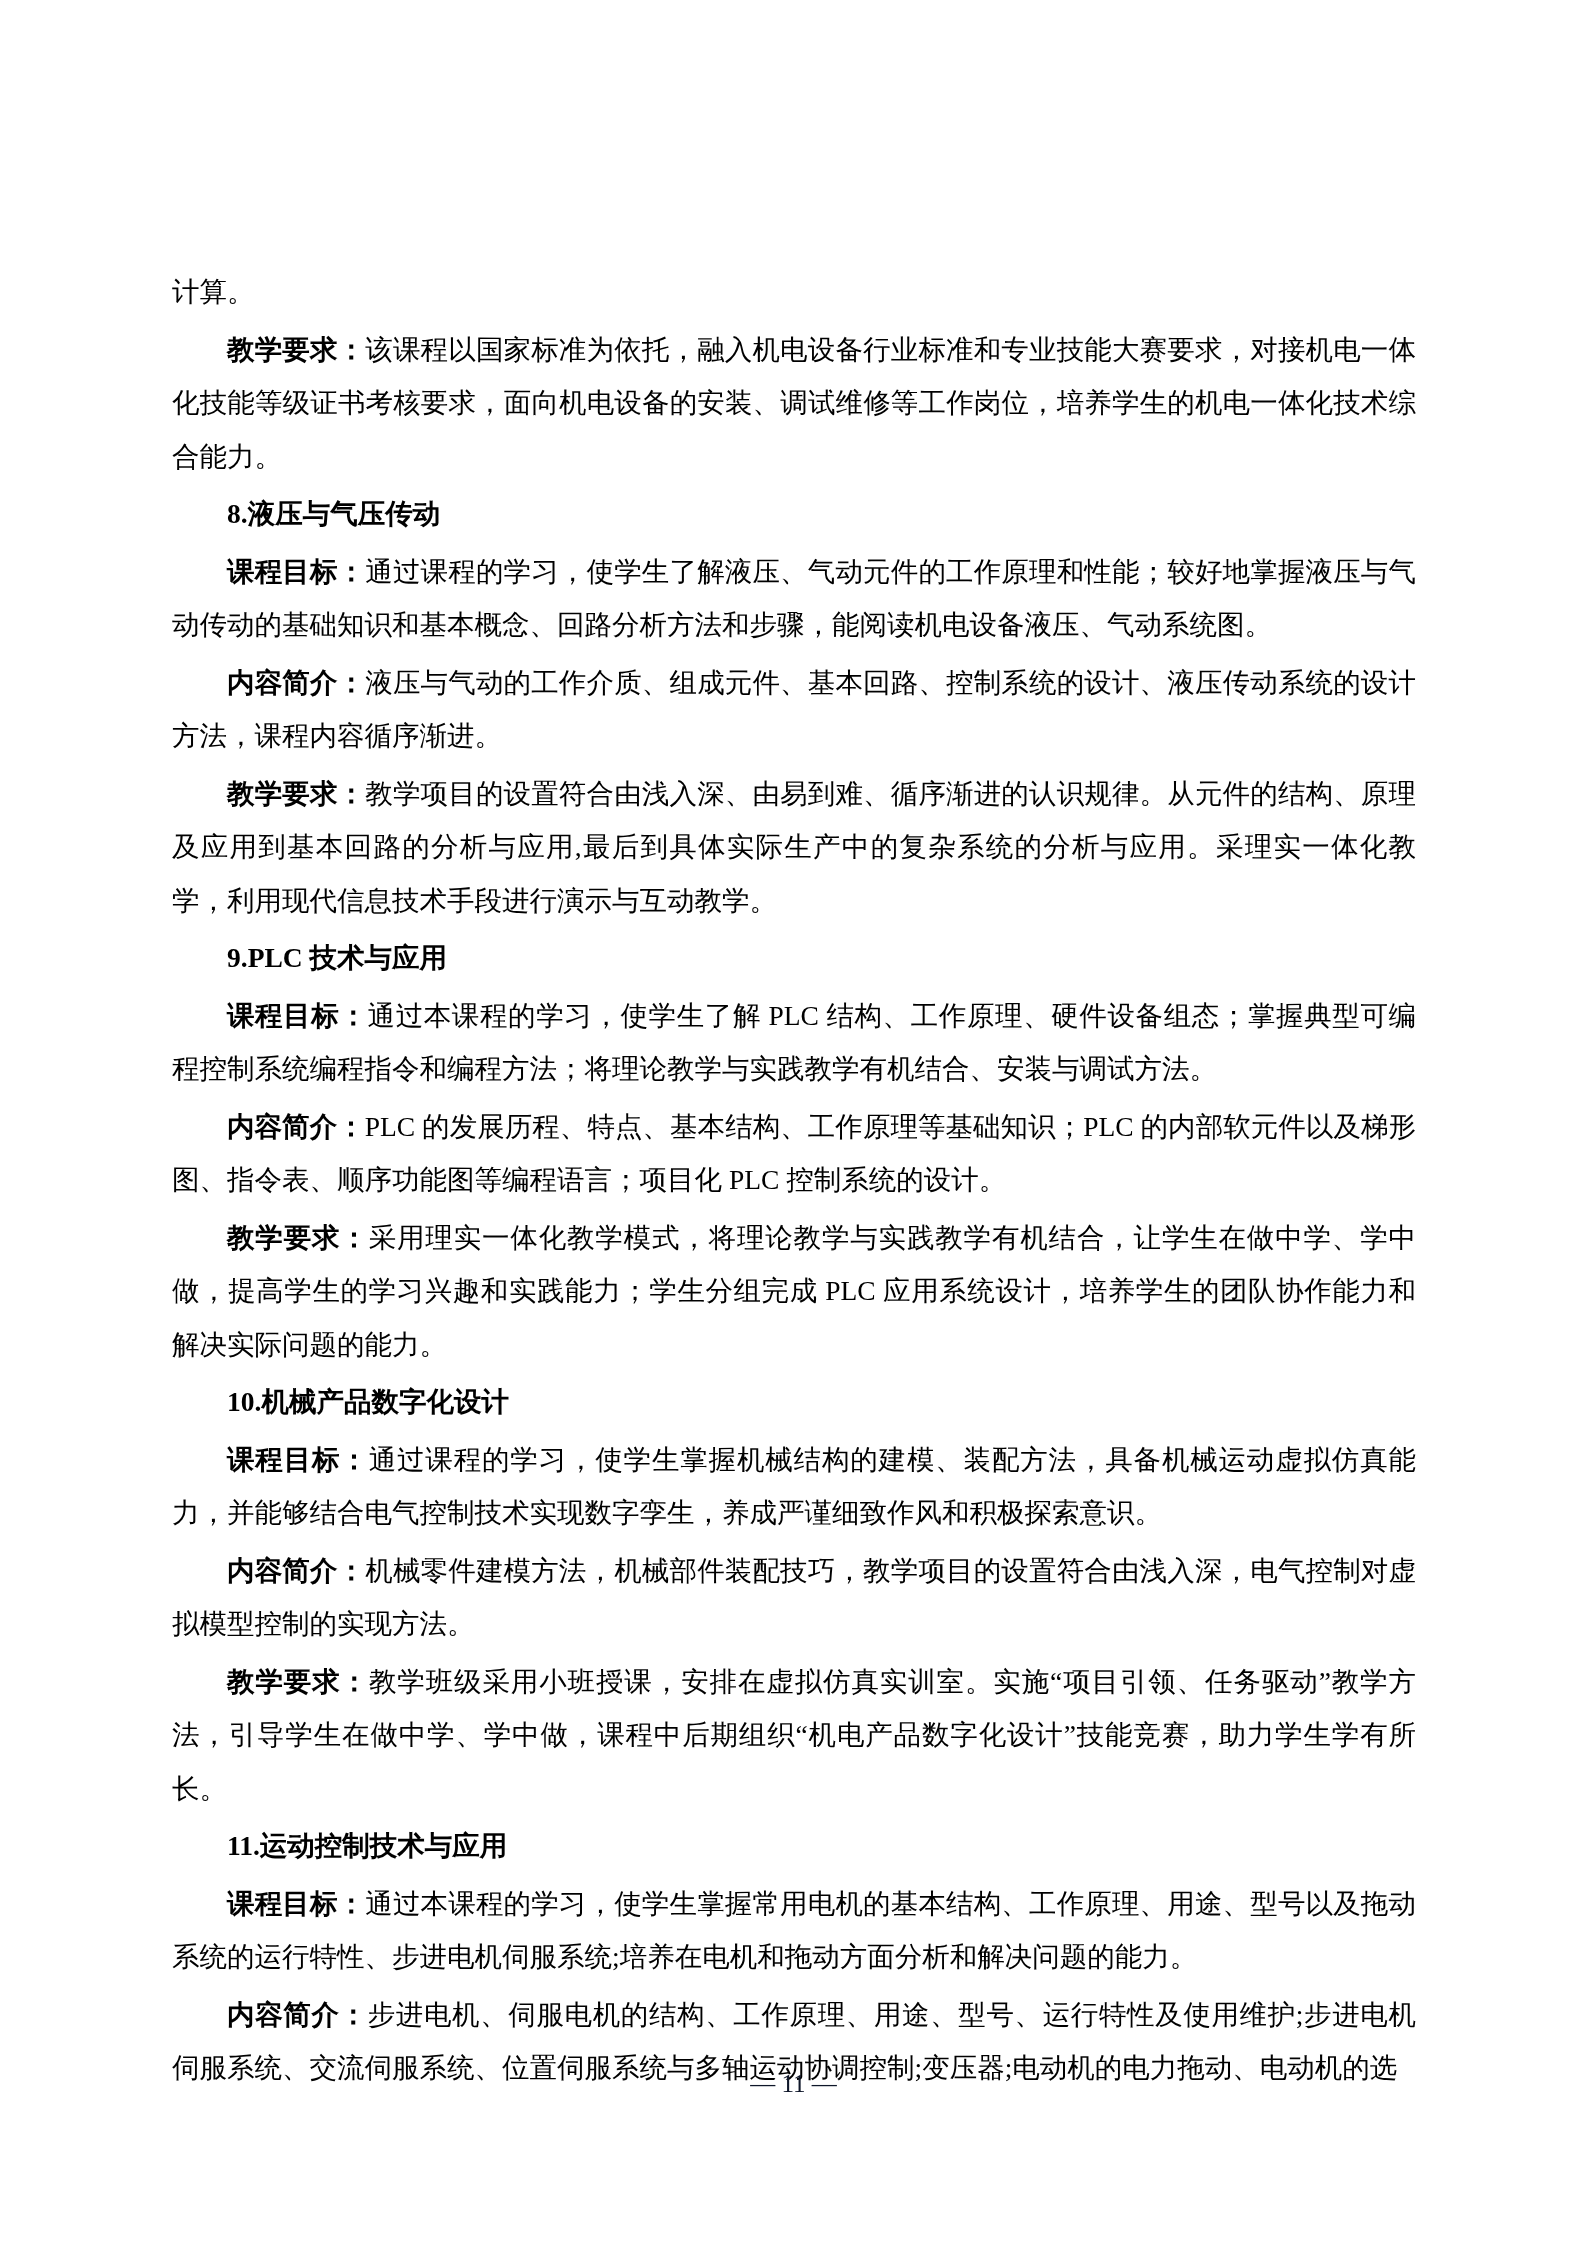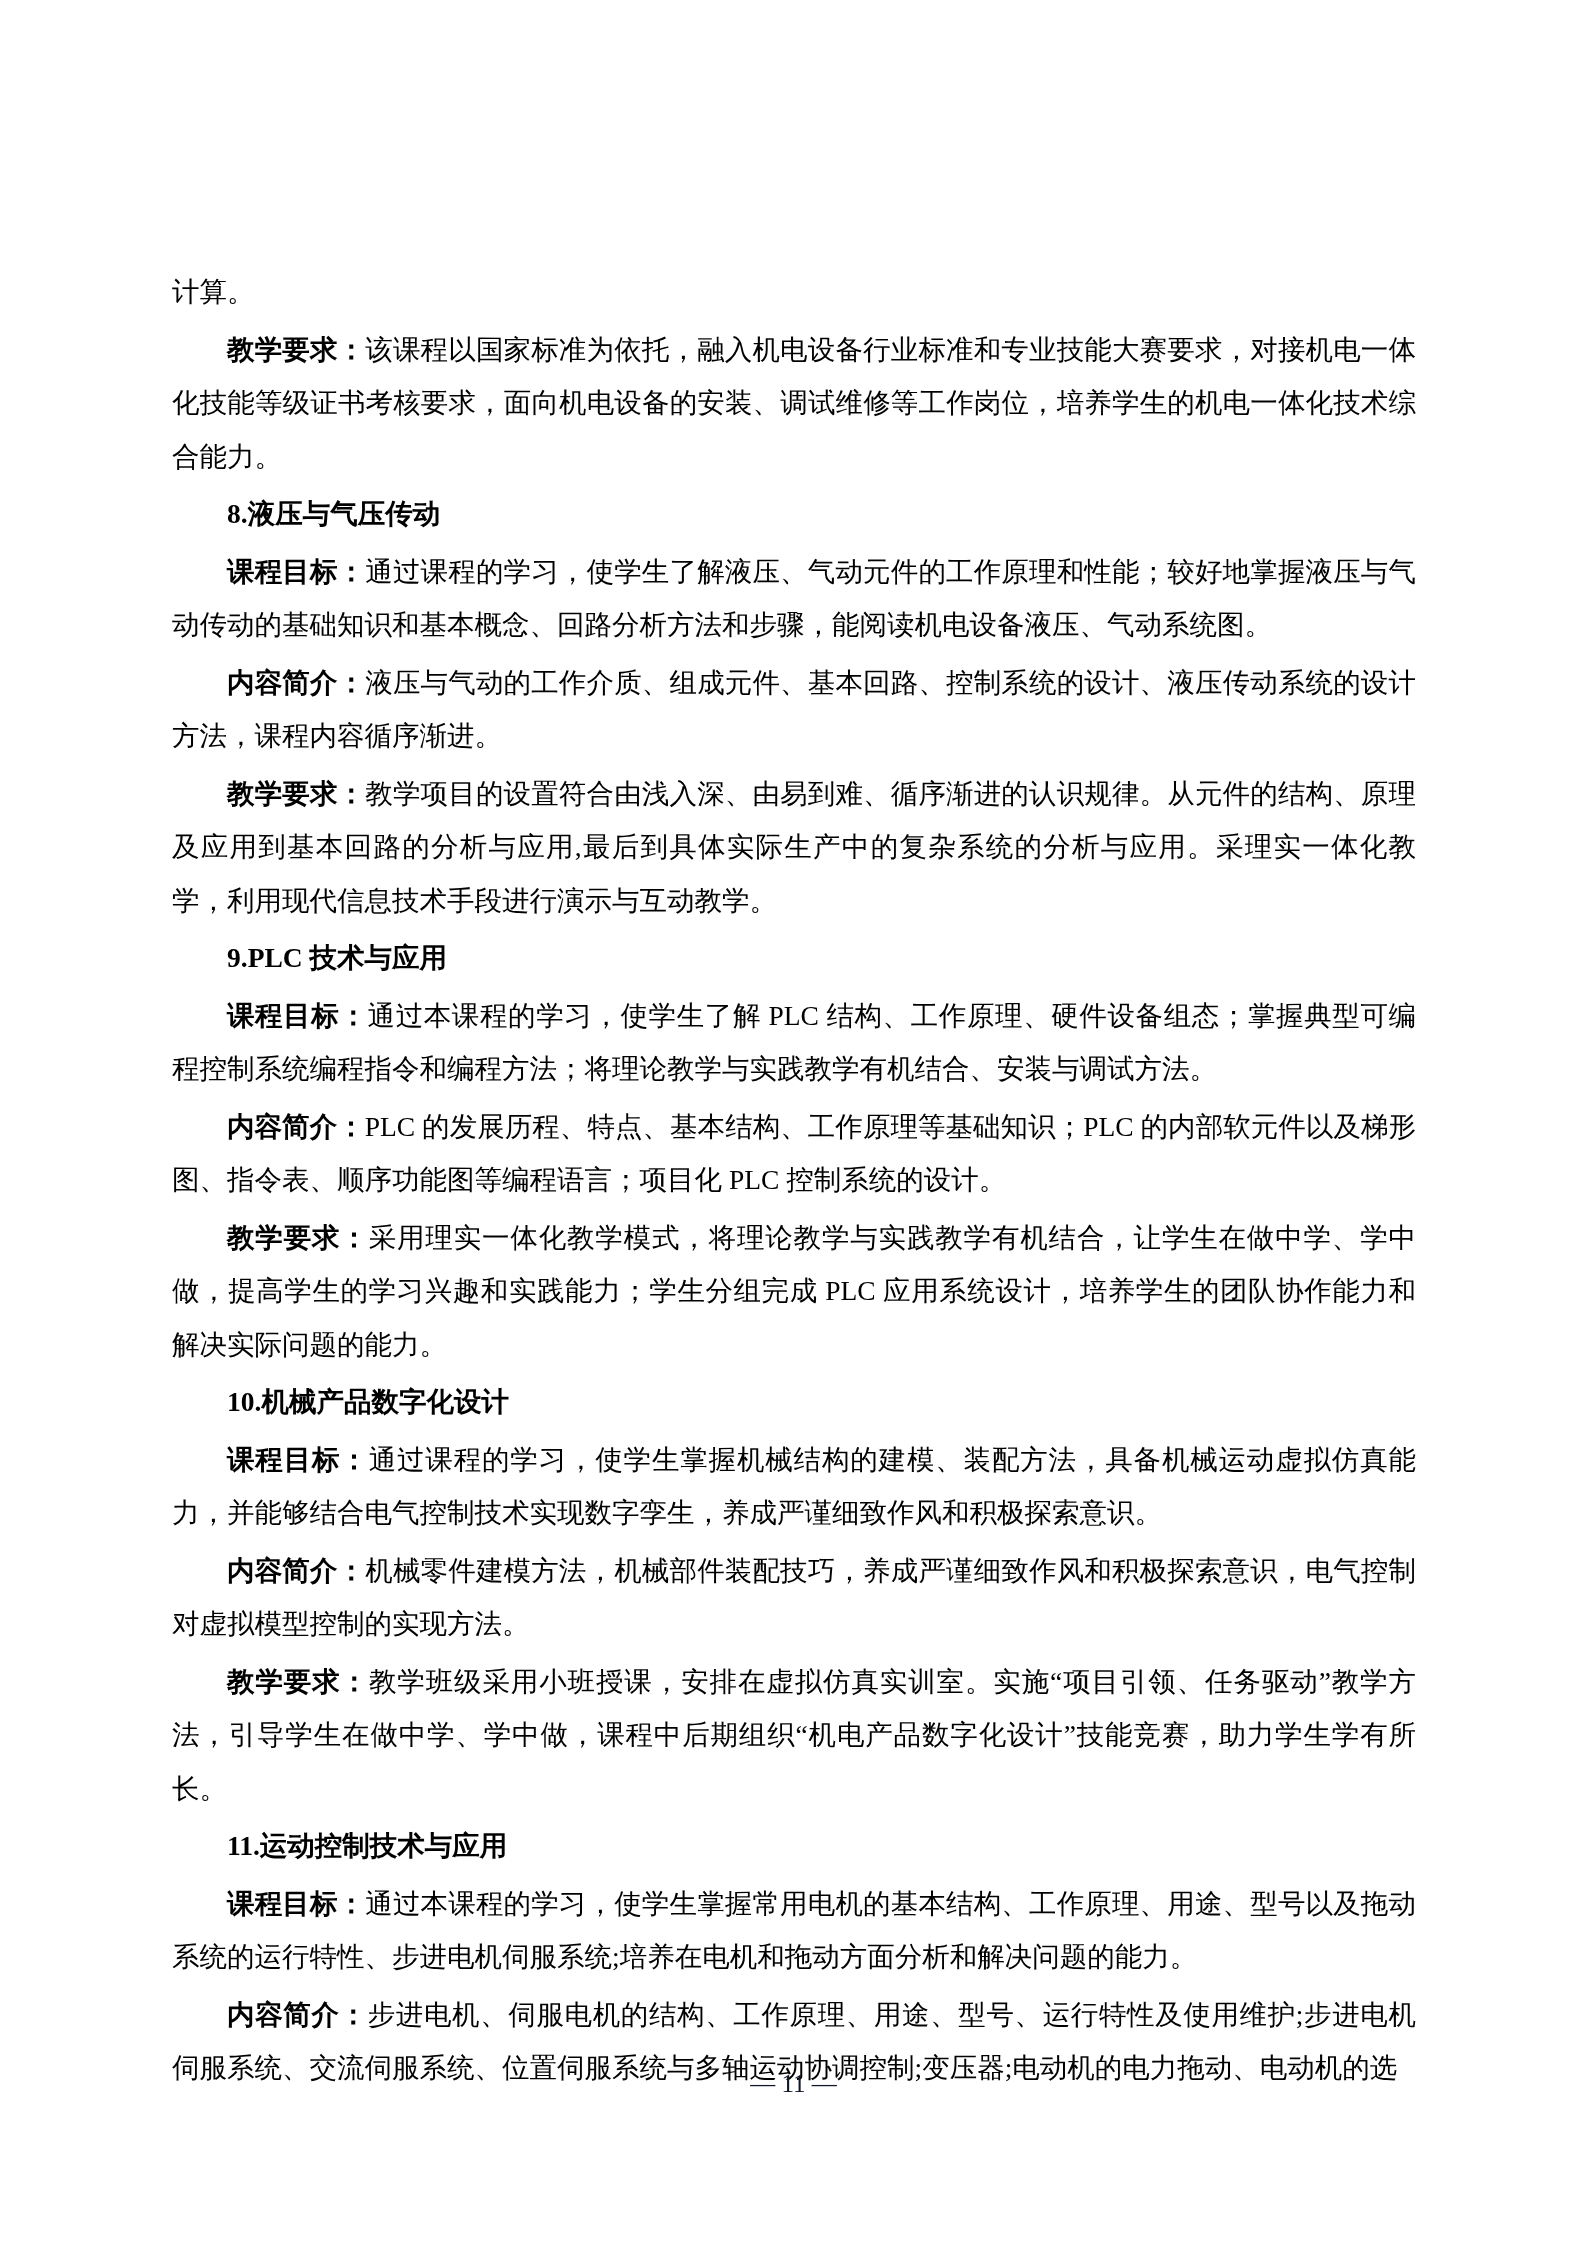--- a/index.html
+++ b/index.html
@@ -75,21 +75,21 @@
     <p><b class="label">课程目标：</b><span>通过本课程的学习，使学生了解 PLC 结构、工作原理、硬件设备组态；掌握典型可编程控制系统编程指令和编程方法；将理论教学与实践教学有机结合、安装与调试方法。</span></p>
 
     <p><b class="label">内容简介：</b><span>PLC 的发展历程、特点、基本结构、工作原理等基础知识；PLC 的内部软元件以及梯形图、指令表、顺序功能图等编程语言；项目化 PLC 控制系统的设计。</span></p>
 
     <p><b class="label">教学要求：</b><span>采用理实一体化教学模式，将理论教学与实践教学有机结合，让学生在做中学、学中做，提高学生的学习兴趣和实践能力；学生分组完成 PLC 应用系统设计，培养学生的团队协作能力和解决实际问题的能力。</span></p>
 
     <p class="heading">10.机械产品数字化设计</p>
 
     <p><b class="label">课程目标：</b><span>通过课程的学习，使学生掌握机械结构的建模、装配方法，具备机械运动虚拟仿真能力，并能够结合电气控制技术实现数字孪生，养成严谨细致作风和积极探索意识。</span></p>
 
-    <p><b class="label">内容简介：</b><span>机械零件建模方法，机械部件装配技巧，养成严谨细致作风和积极探索意识，电气控制对虚拟模型控制的实现方法。</span></p>
+    <p><b class="label">内容简介：</b><span>机械零件建模方法，机械部件装配技巧，教学项目的设置符合由浅入深，电气控制对虚拟模型控制的实现方法。</span></p>
 
     <p><b class="label">教学要求：</b><span>教学班级采用小班授课，安排在虚拟仿真实训室。实施“项目引领、任务驱动”教学方法，引导学生在做中学、学中做，课程中后期组织“机电产品数字化设计”技能竞赛，助力学生学有所长。</span></p>
 
     <p class="heading">11.运动控制技术与应用</p>
 
     <p><b class="label">课程目标：</b><span>通过本课程的学习，使学生掌握常用电机的基本结构、工作原理、用途、型号以及拖动系统的运行特性、步进电机伺服系统;培养在电机和拖动方面分析和解决问题的能力。</span></p>
 
     <p><b class="label">内容简介：</b><span>步进电机、伺服电机的结构、工作原理、用途、型号、运行特性及使用维护;步进电机伺服系统、交流伺服系统、位置伺服系统与多轴运动协调控制;变压器;电动机的电力拖动、电动机的选</span></p>
 
   </div>

